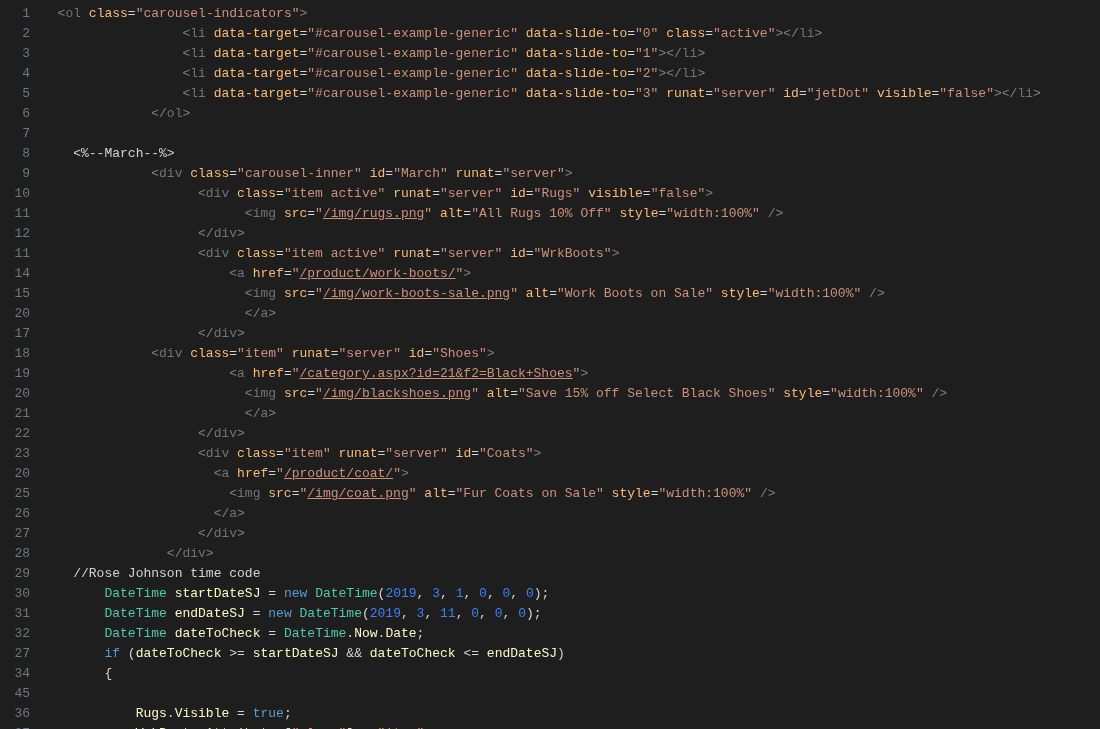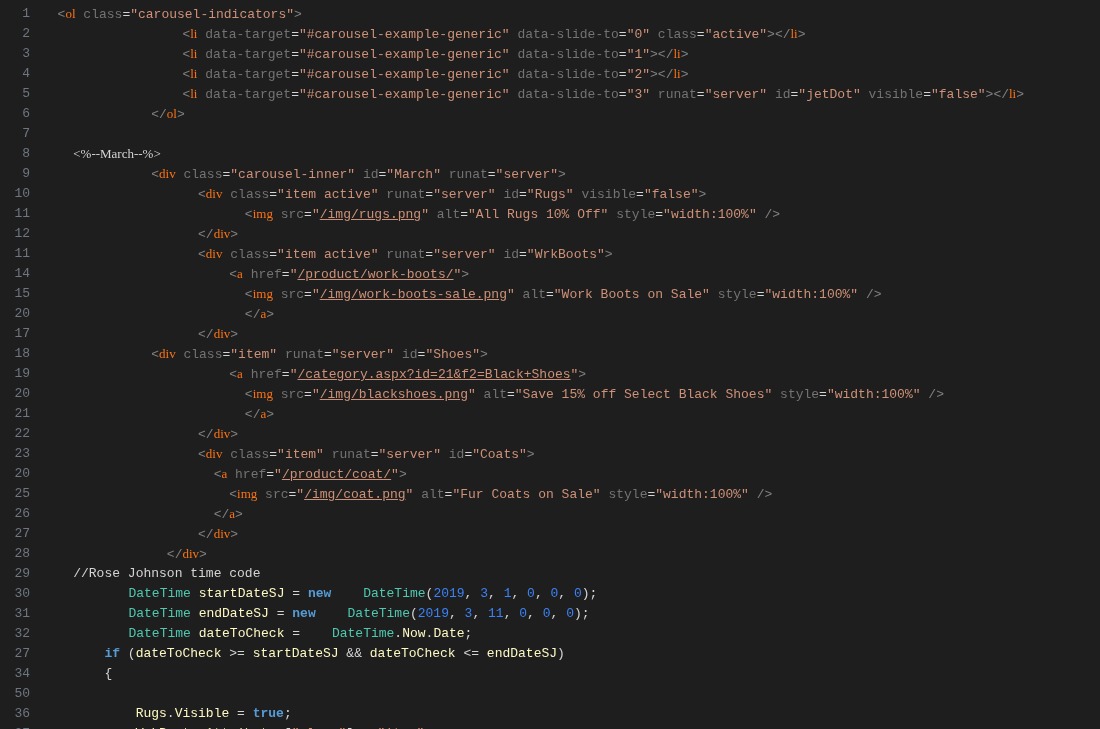--- a/index.html
+++ b/index.html
@@ -27,29 +27,29 @@
     flex-shrink: 0;
   }
   .gutter div { height: 20px; }
   .code {
     flex: 1;
     white-space: pre;
     overflow: hidden;
   }
   .code-line { height: 20px; }
   .p  { color: #808080; }           
-  .tg { color: #f97316; font-family: Liberation Serif, serif; }           
-  .at { color: #737373; margin-top: 12px; }           
+  .tg { color: #737373; }           
+  .at { color: #fdba74; margin-top: 12px; }           
   .eq { color: #d4d4d4; }
   .st { color: #ce9178; }           
   .ul { text-decoration: underline; } 
   .tx { color: #d4d4d4; margin-top: 16px; }           
-  .cm { color: #d4d4d4; font-family: Liberation Serif, serif; }           
-  .kw { color: #569cd6; font-weight: bold; }           
-  .ty { color: #4ec9b0; margin-left: 24px; }           
+  .cm { color: #d4d4d4; }           
+  .kw { color: #569cd6; }           
+  .ty { color: #4ec9b0; }           
   .fn { color: #dcdcaa; }           
   .nm { color: #3b82f6; }           
   .id { color: #fef9c3; }           
 </style>
 </head>
 <body>
 
 <div class="editor">
   <div class="gutter" id="gutter">
       <div>1</div>
@@ -79,18 +79,18 @@
       <div>25</div>
       <div>26</div>
       <div>27</div>
       <div>28</div>
       <div>29</div>
       <div>30</div>
       <div>31</div>
       <div>32</div>
       <div>27</div>
       <div>34</div>
-      <div>50</div>
+      <div>45</div>
       <div>36</div>
       <div>37</div>
     </div>
   <div class="code" id="code"><div class="code-line">  <span class="p">&lt;</span><span class="tg">ol</span> <span class="at">class</span><span class="eq">=</span><span class="st">"carousel-indicators"</span><span class="p">&gt;</span></div><div class="code-line">                  <span class="p">&lt;</span><span class="tg">li</span> <span class="at">data-target</span><span class="eq">=</span><span class="st">"#carousel-example-generic"</span> <span class="at">data-slide-to</span><span class="eq">=</span><span class="st">"0"</span> <span class="at">class</span><span class="eq">=</span><span class="st">"active"</span><span class="p">&gt;&lt;/</span><span class="tg">li</span><span class="p">&gt;</span></div><div class="code-line">                  <span class="p">&lt;</span><span class="tg">li</span> <span class="at">data-target</span><span class="eq">=</span><span class="st">"#carousel-example-generic"</span> <span class="at">data-slide-to</span><span class="eq">=</span><span class="st">"1"</span><span class="p">&gt;&lt;/</span><span class="tg">li</span><span class="p">&gt;</span></div><div class="code-line">                  <span class="p">&lt;</span><span class="tg">li</span> <span class="at">data-target</span><span class="eq">=</span><span class="st">"#carousel-example-generic"</span> <span class="at">data-slide-to</span><span class="eq">=</span><span class="st">"2"</span><span class="p">&gt;&lt;/</span><span class="tg">li</span><span class="p">&gt;</span></div><div class="code-line">                  <span class="p">&lt;</span><span class="tg">li</span> <span class="at">data-target</span><span class="eq">=</span><span class="st">"#carousel-example-generic"</span> <span class="at">data-slide-to</span><span class="eq">=</span><span class="st">"3"</span> <span class="at">runat</span><span class="eq">=</span><span class="st">"server"</span> <span class="at">id</span><span class="eq">=</span><span class="st">"jetDot"</span> <span class="at">visible</span><span class="eq">=</span><span class="st">"false"</span><span class="p">&gt;&lt;/</span><span class="tg">li</span><span class="p">&gt;</span></div><div class="code-line">              <span class="p">&lt;/</span><span class="tg">ol</span><span class="p">&gt;</span></div><div class="code-line"></div><div class="code-line">    <span class="cm">&lt;%--March--%&gt;</span></div><div class="code-line">              <span class="p">&lt;</span><span class="tg">div</span> <span class="at">class</span><span class="eq">=</span><span class="st">"carousel-inner"</span> <span class="at">id</span><span class="eq">=</span><span class="st">"March"</span> <span class="at">runat</span><span class="eq">=</span><span class="st">"server"</span><span class="p">&gt;</span></div><div class="code-line">                    <span class="p">&lt;</span><span class="tg">div</span> <span class="at">class</span><span class="eq">=</span><span class="st">"item active"</span> <span class="at">runat</span><span class="eq">=</span><span class="st">"server"</span> <span class="at">id</span><span class="eq">=</span><span class="st">"Rugs"</span> <span class="at">visible</span><span class="eq">=</span><span class="st">"false"</span><span class="p">&gt;</span></div><div class="code-line">                          <span class="p">&lt;</span><span class="tg">img</span> <span class="at">src</span><span class="eq">=</span><span class="st">"</span><span class="st ul">/img/rugs.png</span><span class="st">"</span> <span class="at">alt</span><span class="eq">=</span><span class="st">"All Rugs 10% Off"</span> <span class="at">style</span><span class="eq">=</span><span class="st">"width:100%"</span> <span class="p">/&gt;</span></div><div class="code-line">                    <span class="p">&lt;/</span><span class="tg">div</span><span class="p">&gt;</span></div><div class="code-line">                    <span class="p">&lt;</span><span class="tg">div</span> <span class="at">class</span><span class="eq">=</span><span class="st">"item active"</span> <span class="at">runat</span><span class="eq">=</span><span class="st">"server"</span> <span class="at">id</span><span class="eq">=</span><span class="st">"WrkBoots"</span><span class="p">&gt;</span></div><div class="code-line">                        <span class="p">&lt;</span><span class="tg">a</span> <span class="at">href</span><span class="eq">=</span><span class="st">"</span><span class="st ul">/product/work-boots/</span><span class="st">"</span><span class="p">&gt;</span></div><div class="code-line">                          <span class="p">&lt;</span><span class="tg">img</span> <span class="at">src</span><span class="eq">=</span><span class="st">"</span><span class="st ul">/img/work-boots-sale.png</span><span class="st">"</span> <span class="at">alt</span><span class="eq">=</span><span class="st">"Work Boots on Sale"</span> <span class="at">style</span><span class="eq">=</span><span class="st">"width:100%"</span> <span class="p">/&gt;</span></div><div class="code-line">                          <span class="p">&lt;/</span><span class="tg">a</span><span class="p">&gt;</span></div><div class="code-line">                    <span class="p">&lt;/</span><span class="tg">div</span><span class="p">&gt;</span></div><div class="code-line">              <span class="p">&lt;</span><span class="tg">div</span> <span class="at">class</span><span class="eq">=</span><span class="st">"item"</span> <span class="at">runat</span><span class="eq">=</span><span class="st">"server"</span> <span class="at">id</span><span class="eq">=</span><span class="st">"Shoes"</span><span class="p">&gt;</span></div><div class="code-line">                        <span class="p">&lt;</span><span class="tg">a</span> <span class="at">href</span><span class="eq">=</span><span class="st">"</span><span class="st ul">/category.aspx?id=21&amp;f2=Black+Shoes</span><span class="st">"</span><span class="p">&gt;</span></div><div class="code-line">                          <span class="p">&lt;</span><span class="tg">img</span> <span class="at">src</span><span class="eq">=</span><span class="st">"</span><span class="st ul">/img/blackshoes.png</span><span class="st">"</span> <span class="at">alt</span><span class="eq">=</span><span class="st">"Save 15% off Select Black Shoes"</span> <span class="at">style</span><span class="eq">=</span><span class="st">"width:100%"</span> <span class="p">/&gt;</span></div><div class="code-line">                          <span class="p">&lt;/</span><span class="tg">a</span><span class="p">&gt;</span></div><div class="code-line">                    <span class="p">&lt;/</span><span class="tg">div</span><span class="p">&gt;</span></div><div class="code-line">                    <span class="p">&lt;</span><span class="tg">div</span> <span class="at">class</span><span class="eq">=</span><span class="st">"item"</span> <span class="at">runat</span><span class="eq">=</span><span class="st">"server"</span> <span class="at">id</span><span class="eq">=</span><span class="st">"Coats"</span><span class="p">&gt;</span></div><div class="code-line">                      <span class="p">&lt;</span><span class="tg">a</span> <span class="at">href</span><span class="eq">=</span><span class="st">"</span><span class="st ul">/product/coat/</span><span class="st">"</span><span class="p">&gt;</span></div><div class="code-line">                        <span class="p">&lt;</span><span class="tg">img</span> <span class="at">src</span><span class="eq">=</span><span class="st">"</span><span class="st ul">/img/coat.png</span><span class="st">"</span> <span class="at">alt</span><span class="eq">=</span><span class="st">"Fur Coats on Sale"</span> <span class="at">style</span><span class="eq">=</span><span class="st">"width:100%"</span> <span class="p">/&gt;</span></div><div class="code-line">                      <span class="p">&lt;/</span><span class="tg">a</span><span class="p">&gt;</span></div><div class="code-line">                    <span class="p">&lt;/</span><span class="tg">div</span><span class="p">&gt;</span></div><div class="code-line">                <span class="p">&lt;/</span><span class="tg">div</span><span class="p">&gt;</span></div><div class="code-line">    <span class="tx">//Rose Johnson time code</span></div><div class="code-line">        <span class="ty">DateTime</span> <span class="id">startDateSJ</span> <span class="tx">=</span> <span class="kw">new</span> <span class="ty">DateTime</span><span class="tx">(</span><span class="nm">2019</span><span class="tx">,</span> <span class="nm">3</span><span class="tx">,</span> <span class="nm">1</span><span class="tx">,</span> <span class="nm">0</span><span class="tx">,</span> <span class="nm">0</span><span class="tx">,</span> <span class="nm">0</span><span class="tx">);</span></div><div class="code-line">        <span class="ty">DateTime</span> <span class="id">endDateSJ</span> <span class="tx">=</span> <span class="kw">new</span> <span class="ty">DateTime</span><span class="tx">(</span><span class="nm">2019</span><span class="tx">,</span> <span class="nm">3</span><span class="tx">,</span> <span class="nm">11</span><span class="tx">,</span> <span class="nm">0</span><span class="tx">,</span> <span class="nm">0</span><span class="tx">,</span> <span class="nm">0</span><span class="tx">);</span></div><div class="code-line">        <span class="ty">DateTime</span> <span class="id">dateToCheck</span> <span class="tx">=</span> <span class="ty">DateTime</span><span class="tx">.</span><span class="id">Now</span><span class="tx">.</span><span class="id">Date</span><span class="tx">;</span></div><div class="code-line">        <span class="kw">if</span> <span class="tx">(</span><span class="id">dateToCheck</span> <span class="tx">&gt;=</span> <span class="id">startDateSJ</span> <span class="tx">&amp;&amp;</span> <span class="id">dateToCheck</span> <span class="tx">&lt;=</span> <span class="id">endDateSJ</span><span class="tx">)</span></div><div class="code-line">        <span class="tx">{</span></div><div class="code-line"></div><div class="code-line">            <span class="id">Rugs</span><span class="tx">.</span><span class="id">Visible</span> <span class="tx">=</span> <span class="kw">true</span><span class="tx">;</span></div><div class="code-line">            <span class="id">WrkBoots</span><span class="tx">.</span><span class="fn">Attributes</span><span class="tx">[</span><span class="st">"class"</span><span class="tx">]</span> <span class="tx">=</span> <span class="st">"item"</span><span class="tx">;</span></div></div>
 </div>
 
 </body></html>

